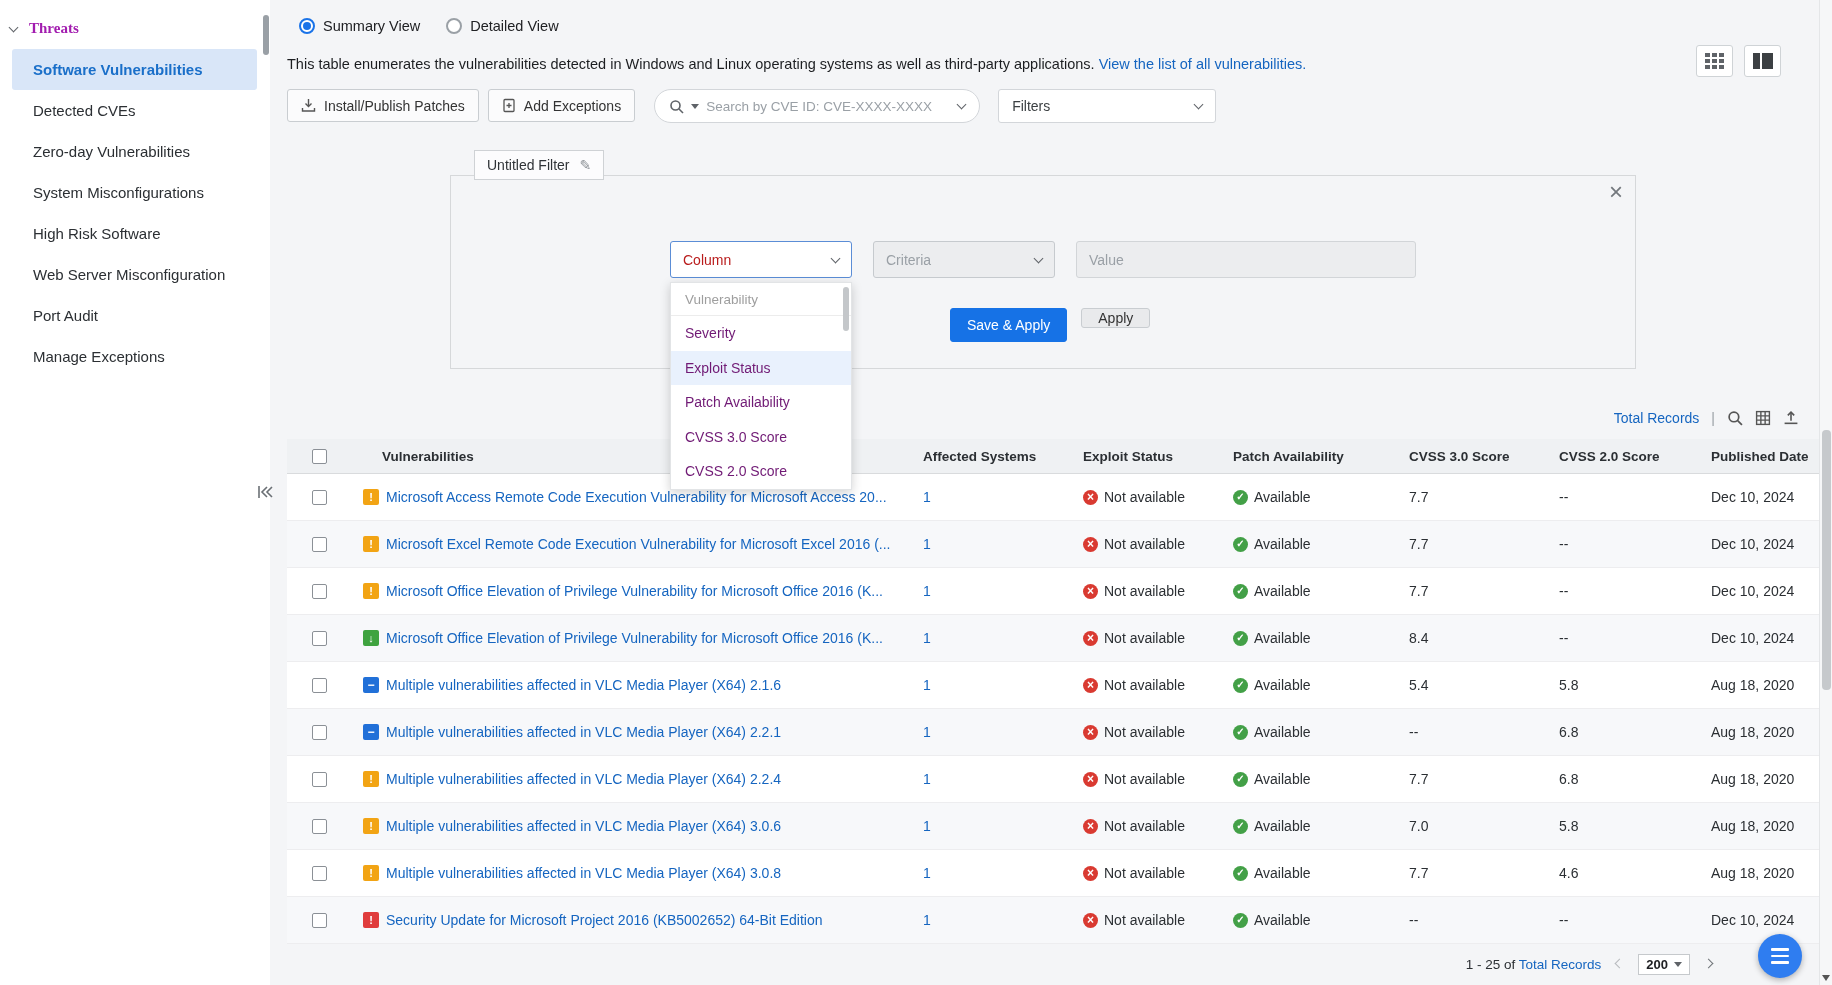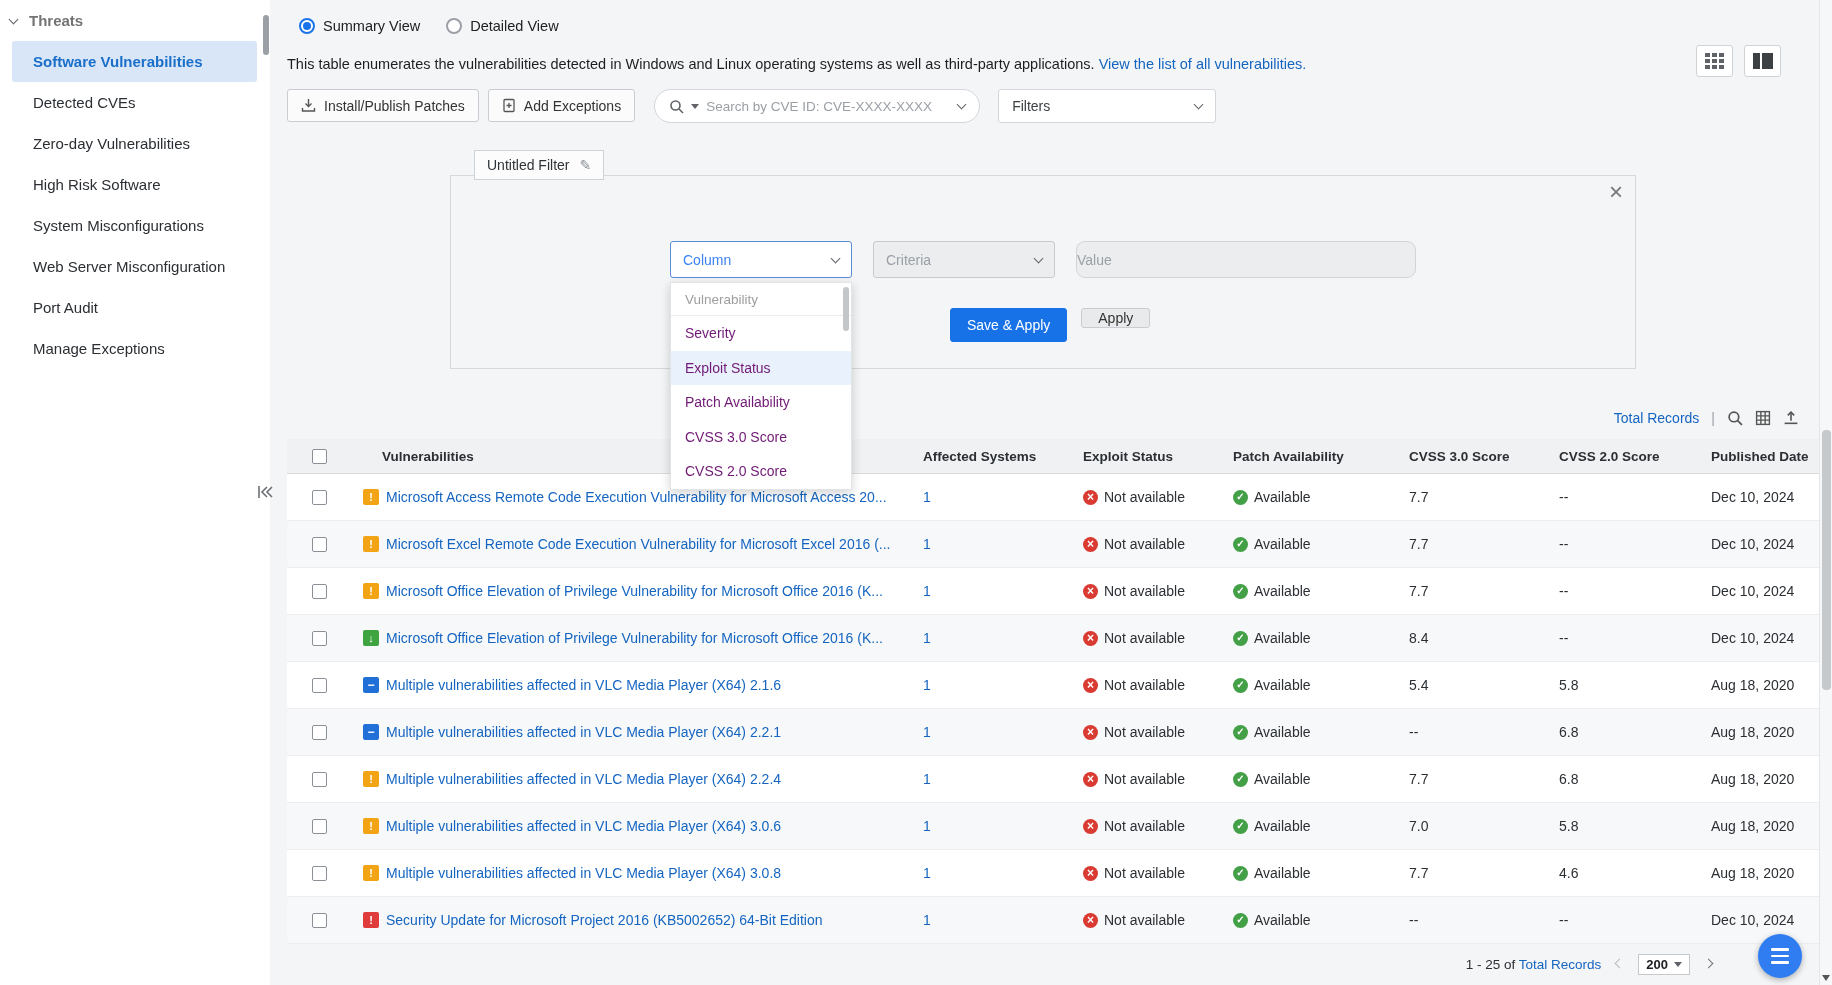--- a/index.html
+++ b/index.html
@@ -2,21 +2,21 @@
 <html><head>
 <meta charset="utf-8">
 <style>
   * { margin:0; padding:0; box-sizing:border-box; }
   html,body { width:1832px; height:985px; overflow:hidden; }
   body { font-family:"Liberation Sans", sans-serif; background:#f4f5f7; position:relative; color:#2b2f33; }
   .app { position:absolute; inset:0; }
 
   
   .sidebar { position:absolute; left:0; top:0; width:270px; height:100%; background:#fff; }
-  .side-header { display:flex; align-items:center; gap:12px; padding:12px 0 12px 10px; font-weight:700; font-size:15px; color:#737373; }
+  .side-header { display:flex; align-items:center; gap:12px; padding:20px 0 12px 10px; font-weight:700; font-size:15px; color:#a21caf;font-family:Liberation Serif, serif; }
   .chev { display:inline-block; width:7px; height:7px; border-right:1.7px solid #5f6368; border-bottom:1.7px solid #5f6368; transform:rotate(45deg); margin-top:-3px; }
   .side-item { height:41px; display:flex; align-items:center; margin:0 13px 0 12px; padding-left:21px; font-size:15px; color:#2b2f33; border-radius:3px; cursor:pointer; }
   .side-item.active { background:#d9e6f8; color:#1a6fc9;font-weight:bold; }
   .side-scroll { position:absolute; left:263px; top:15px; width:6px; height:40px; background:#9aa0a6; border-radius:3px; }
 
   
   .main { position:absolute; left:270px; top:0; right:0; height:100%; }
 
   .view-row { position:absolute; left:17px; top:18px; display:flex; gap:26px; align-items:center;margin-left:12px; }
   .radio-opt { display:flex; align-items:center; gap:8px; font-size:14.5px; color:#202124; cursor:pointer; }
@@ -43,25 +43,25 @@
   .search-box input::placeholder { color:#9aa0a6; }
   .caret { width:0; height:0; border-left:4px solid transparent; border-right:4px solid transparent; border-top:5px solid #5f6368; }
   .filters-box { margin-left:18px; width:218px; height:34px; background:#fff; border:1px solid #d3d6da; border-radius:3px; display:flex; align-items:center; justify-content:space-between; padding:0 13px; font-size:14px; color:#3c4043; cursor:pointer; }
 
   
   .filter-panel { position:absolute; left:180px; top:175px; width:1186px; height:194px; border:1px solid #d6d8da; z-index:10; }
   .filter-tab { position:absolute; left:23px; top:-26px; height:30px; background:#fcfcfd; border:1px solid #cfd2d5; display:flex; align-items:center; gap:10px; padding:0 12px; font-size:14px; color:#2f3337; }
   .pencil { color:#878c91; font-size:14px; cursor:pointer; }
   .panel-close { position:absolute; top:2px; right:12px; font-size:24px; color:#73787d; line-height:1.2; cursor:pointer; }
   .filter-controls { position:absolute; left:219px; top:65px; display:flex; }
-  .fselect { width:182px; height:37px; background:#fff; border:1px solid #c6cace; border-radius:3px; display:flex; align-items:center; justify-content:space-between; padding:0 12px; font-size:14px; color:#3b82f6; cursor:pointer; }
+  .fselect { width:182px; height:37px; background:#fff; border:1px solid #c6cace; border-radius:3px; display:flex; align-items:center; justify-content:space-between; padding:0 12px; font-size:14px; color:#b91c1c; cursor:pointer; }
   .fselect.open { border-color:#5b8dd6; }
   .fselect.disabled { background:#ecedef; color:#9aa0a6; margin-left:21px; cursor:default; }
   .col-wrap { position:relative; }
-  .fvalue { margin-left:21px; width:340px; height:37px; background:#ecedef; border:1px solid #d2d5d8; border-radius:9px; padding:0 0; font-size:14px; color:#555; }
+  .fvalue { margin-left:21px; width:340px; height:37px; background:#ecedef; border:1px solid #d2d5d8; border-radius:3px; padding:0 12px; font-size:14px; color:#555; }
   .fvalue::placeholder { color:#9aa0a6; }
   .dropdown { position:absolute; left:0; top:41px; width:182px; background:#fff; border:1px solid #e2e4e6; box-shadow:0 3px 10px rgba(0,0,0,.18); z-index:30; }
   .dd-group { height:33px; display:flex; align-items:center; padding:0 14px; color:#9e9e9e; font-size:13.5px; border-bottom:1px solid #ececec; }
   .dd-item { height:34.5px; display:flex; align-items:center; padding:0 14px; font-size:14px; color:#701a75; cursor:pointer; }
   .dd-item.highlighted { background:#e9f1fd; }
   .dd-scroll { position:absolute; right:2px; top:4px; width:6px; height:44px; background:#c4c7ca; border-radius:3px; }
   .filter-actions { position:absolute; left:499px; top:132px; display:flex; gap:14px; }
   .btn-primary { height:34px; padding:0 16px; background:#1672e6; color:#fff; border:1px solid #1672e6; border-radius:3px; font-size:14px; display:flex; align-items:center; cursor:pointer; }
   .btn-secondary { height:20px; padding:0 16px; background:#e9eaec; color:#333; border:1px solid #c9cdd1; border-radius:3px; font-size:14px; display:flex; align-items:center; cursor:pointer; }
 
@@ -131,25 +131,25 @@
 
   <div class="side-item">
     <span>Detected CVEs</span>
   </div>
 
   <div class="side-item">
     <span>Zero-day Vulnerabilities</span>
   </div>
 
   <div class="side-item">
+    <span>System Misconfigurations</span>
+  </div>
+
+  <div class="side-item">
     <span>High Risk Software</span>
-  </div>
-
-  <div class="side-item">
-    <span>System Misconfigurations</span>
   </div>
 
   <div class="side-item">
     <span>Web Server Misconfiguration</span>
   </div>
 
   <div class="side-item">
     <span>Port Audit</span>
   </div>
 

